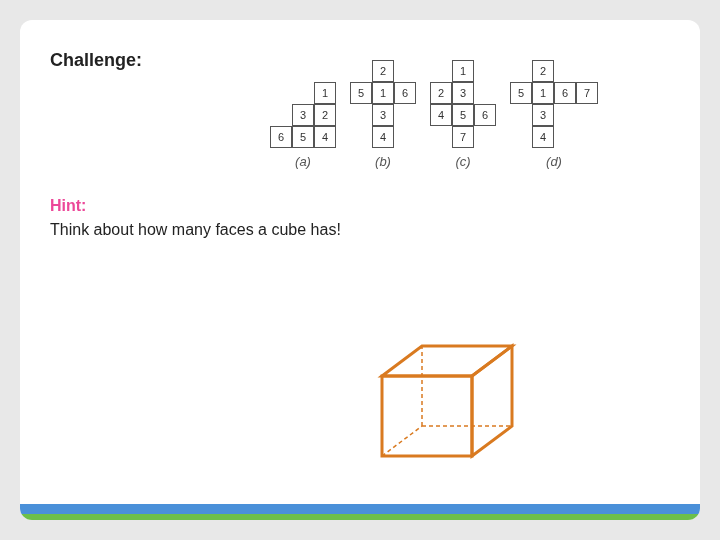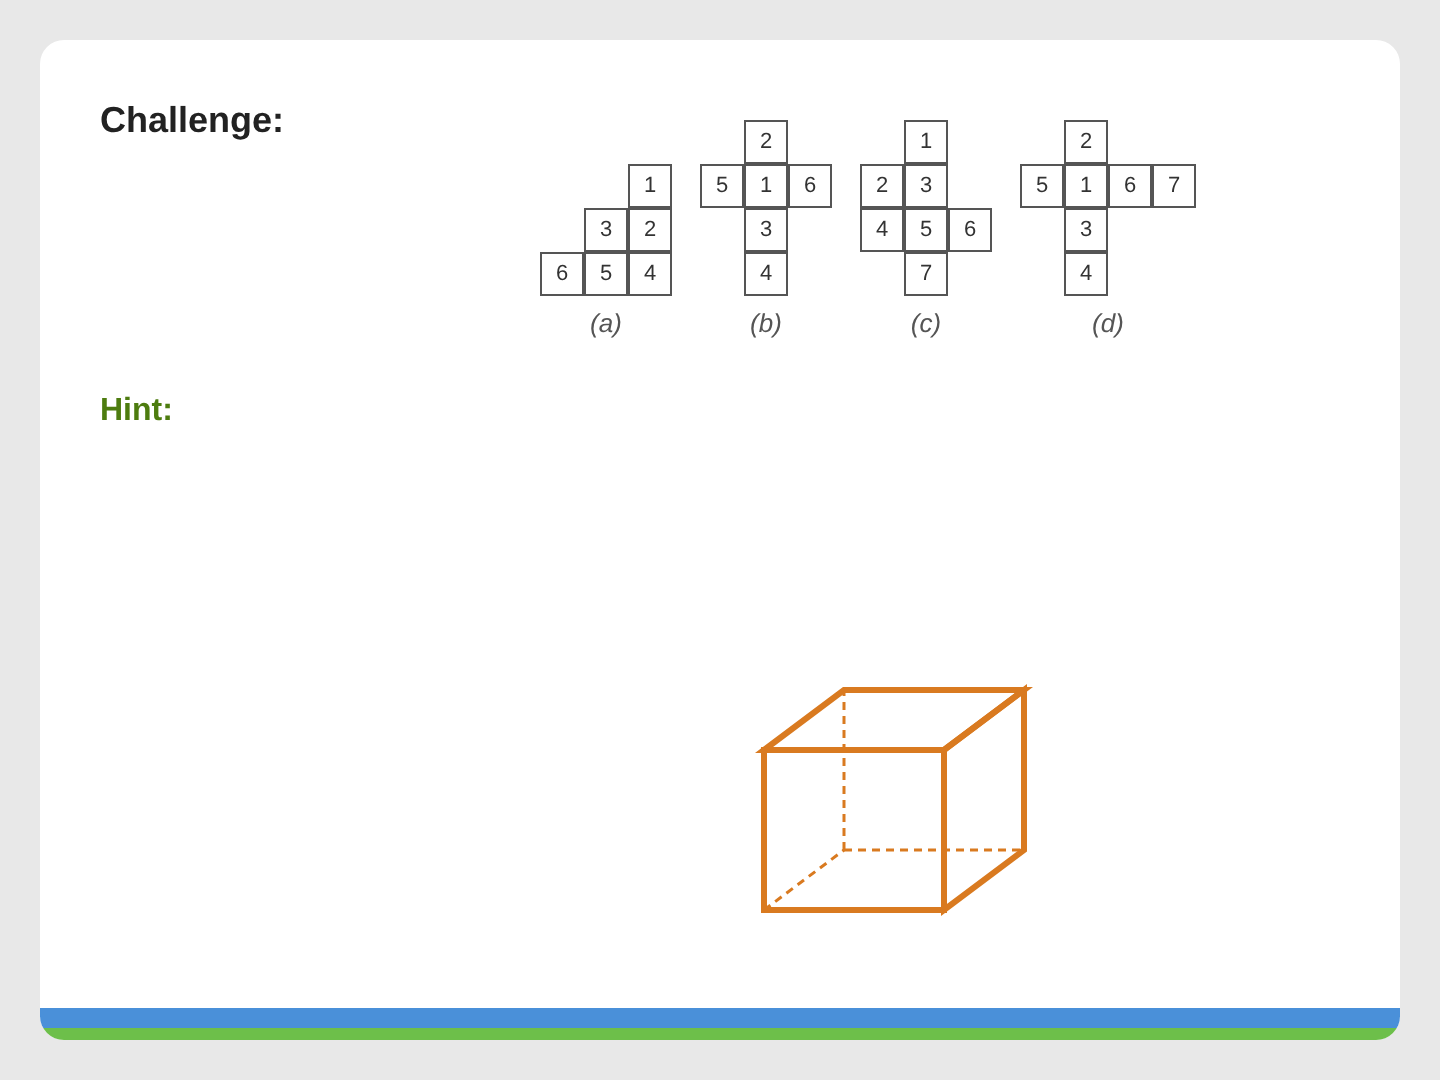--- a/index.html
+++ b/index.html
@@ -67,21 +67,21 @@
     
     
     
 
     .hint-section {
       margin-top: 28px;
     }
     .hint-label {
       font-size: 16px;
       font-weight: bold;
-      color: #4d7c0f;
+      color: #ec4899;
       margin-bottom: 4px;
     }
     .hint-text {
       font-size: 16px;
       color: #222;
       line-height: 1.4;
     }
 
     .bottom-bar {
       position: absolute;
@@ -235,20 +235,21 @@
               <div class="empty-cell"></div>
             </div>
         </div>
         <div class="net-label">(d)</div>
       </div>
     </div>
   </div>
 
   <div class="hint-section">
     <div class="hint-label">Hint:</div>
+    <div class="hint-text">Think about how many faces a cube has!</div>
   </div>
 
   <div class="cube-area">
     <svg width="180" height="160" viewBox="0 0 180 160">
 
       <polygon points="40,50 130,50 130,130 40,130" fill="none" stroke="#d97a20" stroke-width="3"></polygon>
 
       <polygon points="40,50 80,20 170,20 130,50" fill="none" stroke="#d97a20" stroke-width="3"></polygon>
 
       <polygon points="130,50 170,20 170,100 130,130" fill="none" stroke="#d97a20" stroke-width="3"></polygon>

